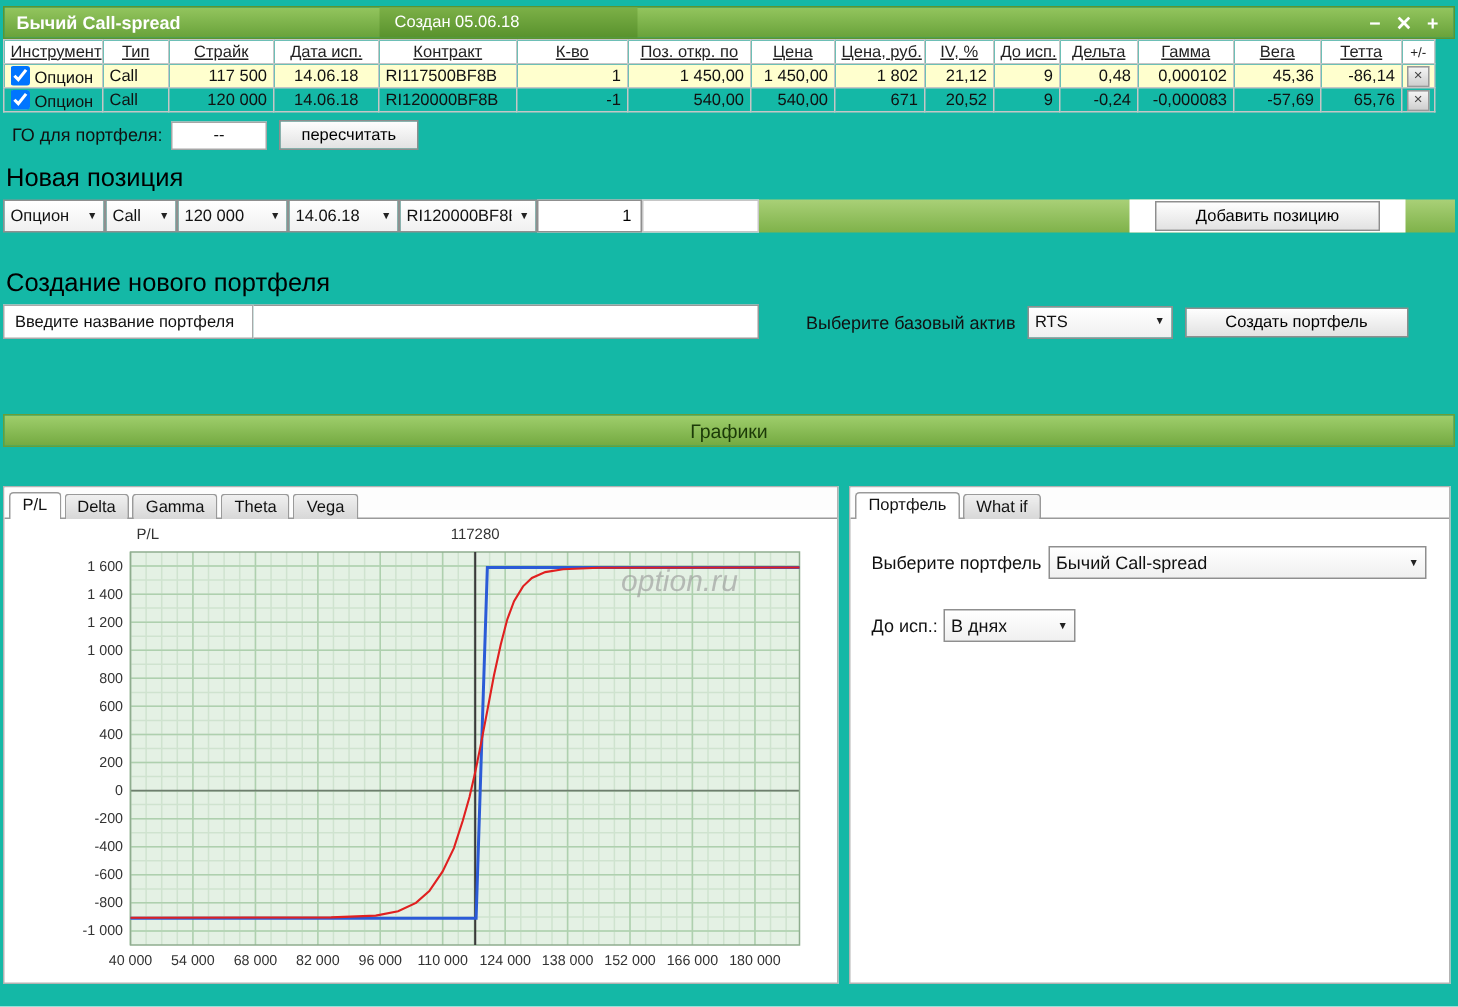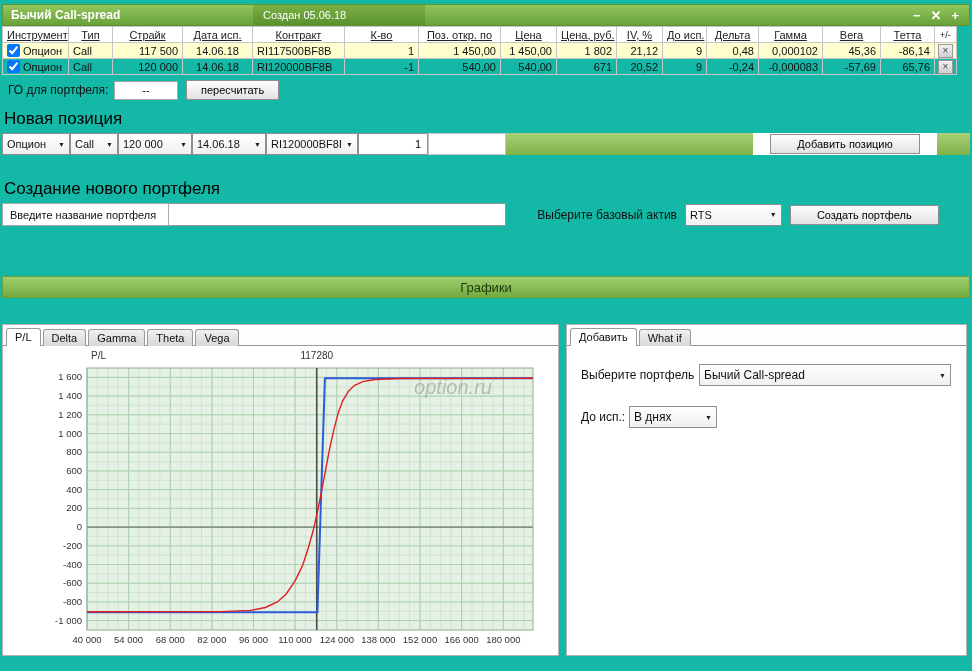--- a/index.html
+++ b/index.html
@@ -357,21 +357,21 @@
           <text x="333.8" y="297" font-size="9.5" fill="#333" text-anchor="middle">124 000</text>
           <text x="375.4" y="297" font-size="9.5" fill="#333" text-anchor="middle">138 000</text>
           <text x="417.0" y="297" font-size="9.5" fill="#333" text-anchor="middle">152 000</text>
           <text x="458.6" y="297" font-size="9.5" fill="#333" text-anchor="middle">166 000</text>
           <text x="500.3" y="297" font-size="9.5" fill="#333" text-anchor="middle">180 000</text>
         </svg>
     </div>
 
     <div class="panel right">
       <div class="tabs">
-        <div class="tab active">Добавить</div>
+        <div class="tab active">Портфель</div>
         <div class="tab">What if</div>
       </div>
       <div class="content">
         <div class="prow">
           <span class="plabel">Выберите портфель</span>
           <div class="sel pf-select">
               <span>Бычий Call-spread</span>
             </div>
         </div>
         <div class="prow">

